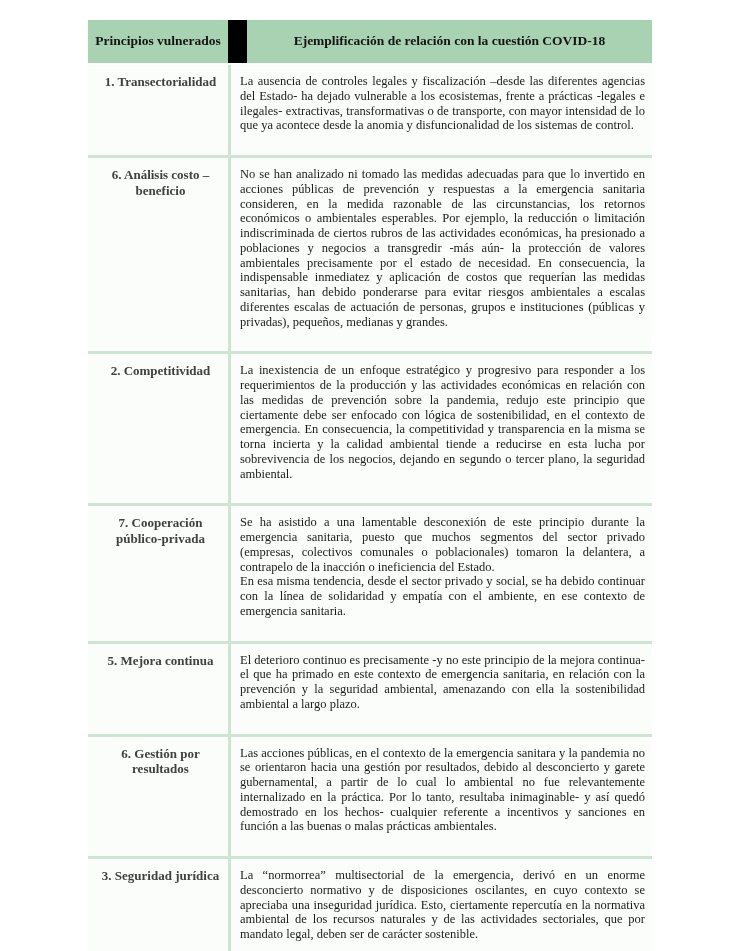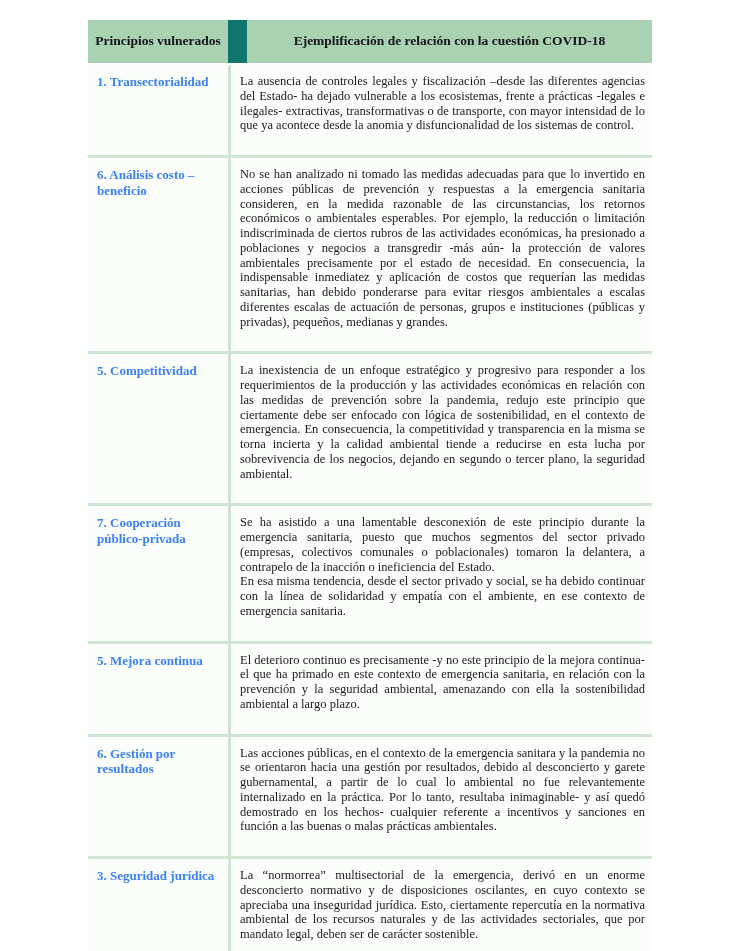--- a/index.html
+++ b/index.html
@@ -21,21 +21,21 @@
     left: 88px;
     top: 20px;
     width: 564px;
   }
 
   
   .thead {
     display: grid;
     grid-template-columns: 140px 1fr;
     column-gap: 19px;
-    background: #0f766e;
+    background: #000000;
   }
   .thead .hcell {
     background: #a9d2b3;
     display: flex;
     align-items: center;
     justify-content: center;
     text-align: center;
     font-weight: bold;
     font-size: 13.5px;
     line-height: 1.2;
@@ -57,21 +57,22 @@
   }
   .trow + .trow {
     border-top: 3px solid #cfe4d2;
   }
   .pcell {
     font-weight: bold;
     font-size: 13px;
     line-height: 1.22;
     padding: 9px 4px 9px 9px;
     box-sizing: border-box;
-    color: #3b82f6;
+    color: #404040;
+    text-align: center;
   }
   .dcell {
     border-left: 3px solid #cfe4d2;
     font-size: 12.5px;
     line-height: 1.18;
     text-align: justify;
     padding: 9px 7px 22px 9px;
     box-sizing: border-box;
     white-space: pre-line;
     color: #1a1a1a;
@@ -113,21 +114,21 @@
         <div class="pcell">1. Transectorialidad</div>
         <div class="dcell">La ausencia de controles legales y fiscalización –desde las diferentes agencias del Estado- ha dejado vulnerable a los ecosistemas, frente a prácticas -legales e ilegales- extractivas, transformativas o de transporte, con mayor intensidad de lo que ya acontece desde la anomia y disfuncionalidad de los sistemas de control.</div>
       </div>
 
       <div class="trow">
         <div class="pcell">6. Análisis costo – beneficio</div>
         <div class="dcell">No se han analizado ni tomado las medidas adecuadas para que lo invertido en acciones públicas de prevención y respuestas a la emergencia sanitaria consideren, en la medida razonable de las circunstancias, los retornos económicos o ambientales esperables. Por ejemplo, la reducción o limitación indiscriminada de ciertos rubros de las actividades económicas, ha presionado a poblaciones y negocios a transgredir -más aún- la protección de valores ambientales precisamente por el estado de necesidad. En consecuencia, la indispensable inmediatez y aplicación de costos que requerían las medidas sanitarias, han debido ponderarse para evitar riesgos ambientales a escalas diferentes escalas de actuación de personas, grupos e instituciones (públicas y privadas), pequeños, medianas y grandes.</div>
       </div>
 
       <div class="trow">
-        <div class="pcell">5. Competitividad</div>
+        <div class="pcell">2. Competitividad</div>
         <div class="dcell">La inexistencia de un enfoque estratégico y progresivo para responder a los requerimientos de la producción y las actividades económicas en relación con las medidas de prevención sobre la pandemia, redujo este principio que ciertamente debe ser enfocado con lógica de sostenibilidad, en el contexto de emergencia. En consecuencia, la competitividad y transparencia en la misma se torna incierta y la calidad ambiental tiende a reducirse en esta lucha por sobrevivencia de los negocios, dejando en segundo o tercer plano, la seguridad ambiental.</div>
       </div>
 
       <div class="trow">
         <div class="pcell">7. Cooperación público-privada</div>
         <div class="dcell">Se ha asistido a una lamentable desconexión de este principio durante la emergencia sanitaria, puesto que muchos segmentos del sector privado (empresas, colectivos comunales o poblacionales) tomaron la delantera, a contrapelo de la inacción o ineficiencia del Estado.
 En esa misma tendencia, desde el sector privado y social, se ha debido continuar con la línea de solidaridad y empatía con el ambiente, en ese contexto de emergencia sanitaria.</div>
       </div>
 
       <div class="trow">

